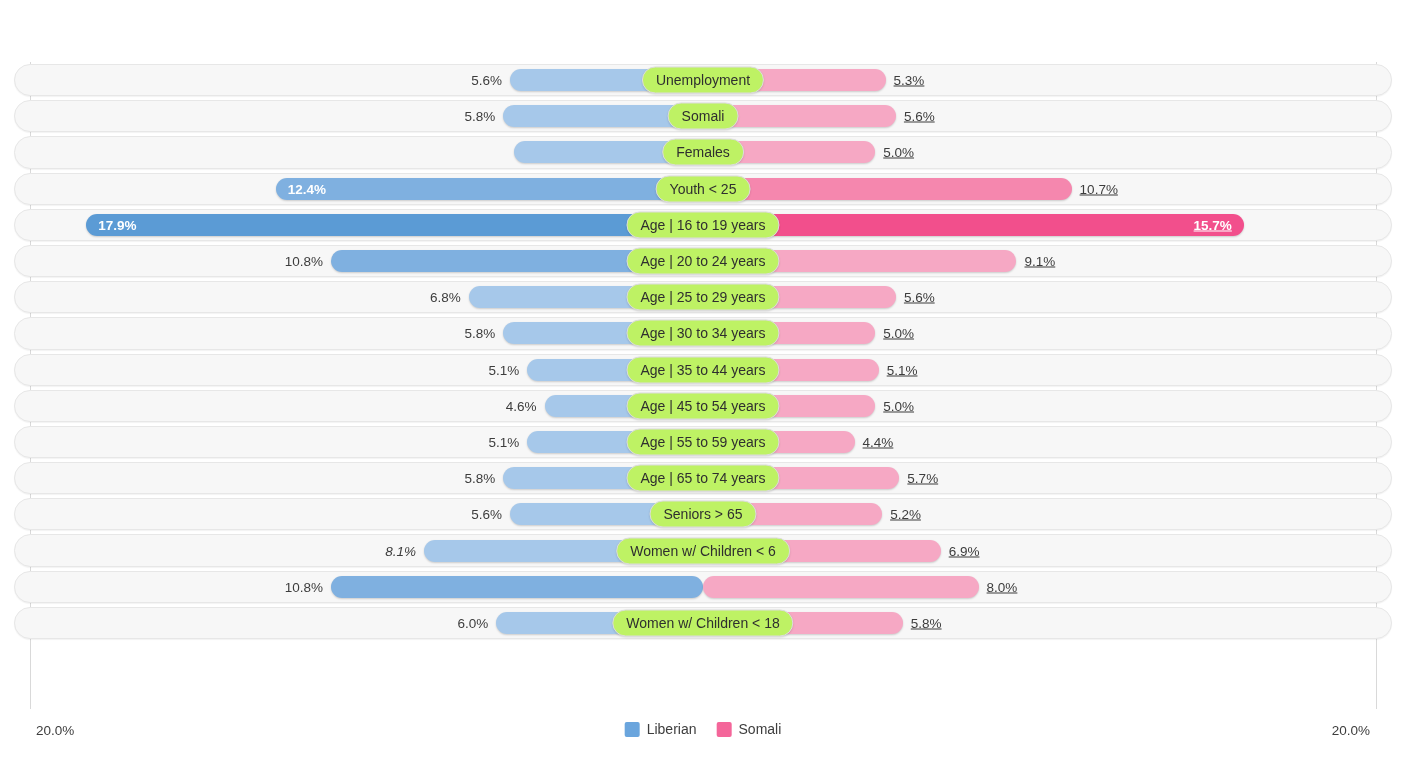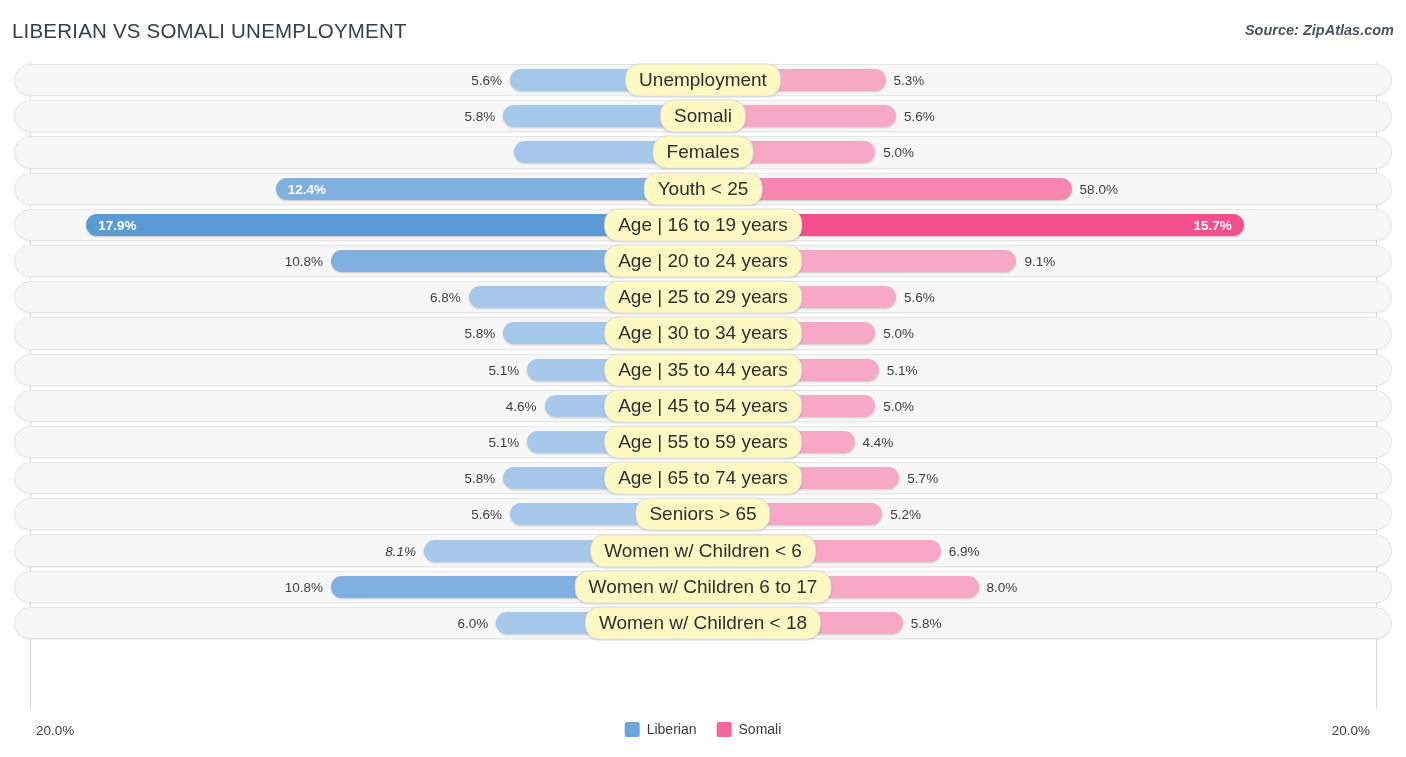--- a/index.html
+++ b/index.html
@@ -90,39 +90,39 @@
   
   .val {
     position: absolute;
     top: 50%;
     transform: translateY(-50%);
     font-size: 13.5px;
     color: #3d3d3d;
     white-space: nowrap;
   }
   .val.left  { text-align: right; }
-  .val.right { text-align: center; }
+  .val.right { text-align: center; text-decoration: underline; }
   
   .val.inside {
     color: #ffffff;
     font-weight: bold;
     font-size: 13.5px;
   }
 
   
   .center-label {
     position: absolute;
     left: 50%;
     top: 50%;
     transform: translate(-50%, -50%);
-    background: #fef9c3;
+    background: #bef264;
     border: 1px solid #dcdcdc;
     border-radius: 14px;
     padding: 4px 13px 5px 13px;
-    font-size: 19px;
+    font-size: 14px;
     color: #2f2f2f;
     white-space: nowrap;
     box-shadow: 0 1px 2px rgba(0,0,0,.13);
     z-index: 5;
   }
 
   
   .footer {
     position: absolute;
     left: 0; top: 715px;
@@ -161,24 +161,20 @@
     font-size: 14px;
     color: #3d3d3d;
     white-space: nowrap;
   }
 </style>
 </head>
 <body>
 
 <div id="chart-root">
 
-  <div class="header">
-    <div class="chart-title">LIBERIAN VS SOMALI UNEMPLOYMENT</div>
-    <div class="chart-source">Source: ZipAtlas.com</div>
-  </div>
 
   <div class="plot" id="plot">
     <div class="axis-line left"></div>
     <div class="axis-line right"></div>
   <div class="row">
         <div class="row-track"></div>
         <div class="row-inner">
           <div class="bar left" style="width: 192.92px; background: rgb(166, 200, 234);"></div>
           <div class="bar right" style="width: 182.585px; background: rgb(246, 168, 196);"></div>
           <div class="val left" style="right: 903.92px;">5.6%</div>
@@ -205,21 +201,21 @@
           <div class="val right" style="left: 883.25px;">5.0%</div>
           <div class="center-label">Females</div>
         </div>
       </div>
       <div class="row">
         <div class="row-track"></div>
         <div class="row-inner">
           <div class="bar left" style="width: 427.18px; background: rgb(127, 176, 224);"></div>
           <div class="bar right" style="width: 368.615px; background: rgb(245, 135, 174);"></div>
           <div class="val left inside" style="right: auto; left: 287.82px;">12.4%</div>
-          <div class="val right" style="left: 1079.62px;">58.0%</div>
+          <div class="val right" style="left: 1079.62px;">10.7%</div>
           <div class="center-label">Youth &lt; 25</div>
         </div>
       </div>
       <div class="row">
         <div class="row-track"></div>
         <div class="row-inner">
           <div class="bar left" style="width: 616.655px; background: rgb(91, 155, 213);"></div>
           <div class="bar right" style="width: 540.865px; background: rgb(242, 79, 140);"></div>
           <div class="val left inside" style="right: auto; left: 98.345px;">17.9%</div>
           <div class="val right inside" style="left: auto; right: 174.135px;">15.7%</div>
@@ -316,21 +312,20 @@
           <div class="center-label">Women w/ Children &lt; 6</div>
         </div>
       </div>
       <div class="row">
         <div class="row-track"></div>
         <div class="row-inner">
           <div class="bar left" style="width: 372.06px; background: rgb(127, 176, 224);"></div>
           <div class="bar right" style="width: 275.6px; background: rgb(246, 168, 196);"></div>
           <div class="val left" style="right: 1083.06px;">10.8%</div>
           <div class="val right" style="left: 986.6px;">8.0%</div>
-          <div class="center-label">Women w/ Children 6 to 17</div>
         </div>
       </div>
       <div class="row">
         <div class="row-track"></div>
         <div class="row-inner">
           <div class="bar left" style="width: 206.7px; background: rgb(166, 200, 234);"></div>
           <div class="bar right" style="width: 199.81px; background: rgb(246, 168, 196);"></div>
           <div class="val left" style="right: 917.7px;">6.0%</div>
           <div class="val right" style="left: 910.81px;">5.8%</div>
           <div class="center-label">Women w/ Children &lt; 18</div>

